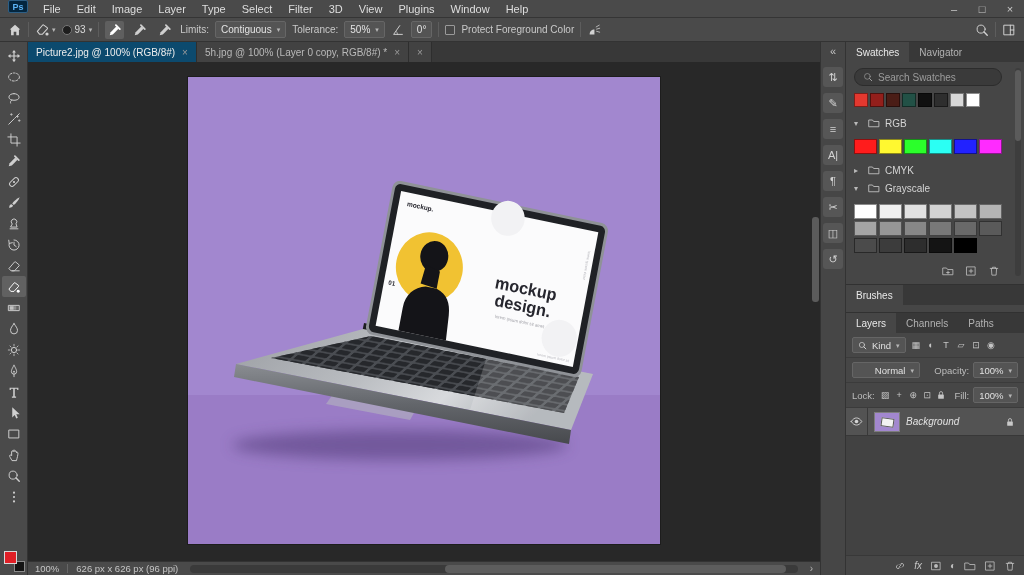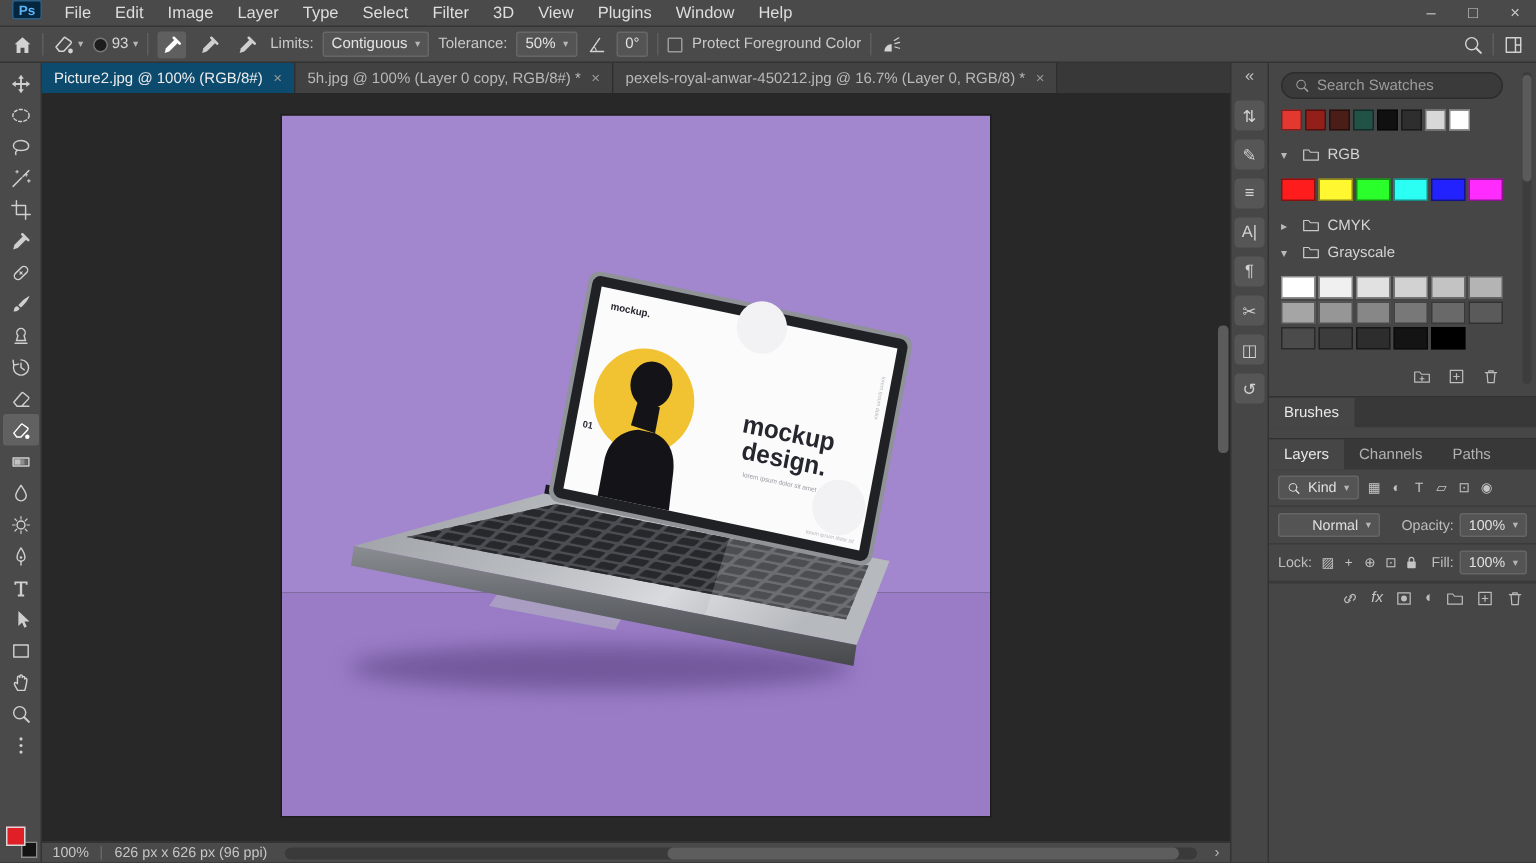--- a/index.html
+++ b/index.html
@@ -363,21 +363,20 @@
       <div class="tab-strip">
           <div class="tab active">
             <span class="tab-label">Picture2.jpg @ 100% (RGB/8#)</span>
             <span class="tab-close">×</span>
           </div>
           <div class="tab">
             <span class="tab-label">5h.jpg @ 100% (Layer 0 copy, RGB/8#) *</span>
             <span class="tab-close">×</span>
           </div>
           <div class="tab">
-            <span class="tab-label">pexels-royal-anwar-450212.jpg @ 16.7% (Layer 0, RGB/8) *</span>
             <span class="tab-close">×</span>
           </div>
         </div>
 
       <div class="canvas">
         <div class="artwork">
           <svg class="art-svg" width="472" height="467" viewBox="0 0 472 467">
             <defs>
               <filter id="softBlur" x="-60%" y="-60%" width="220%" height="220%">
                   <feGaussianBlur stdDeviation="7"></feGaussianBlur>
@@ -457,20 +456,24 @@
         <div class="strip-icon">≡</div>
         <div class="strip-icon">A|</div>
         <div class="strip-icon">¶</div>
         <div class="strip-icon">✂</div>
         <div class="strip-icon">◫</div>
         <div class="strip-icon">↺</div>
       </div>
 
     <div class="panels">
 
+      <div class="panel-tabs">
+          <div class="panel-tab active">Swatches</div>
+          <div class="panel-tab">Navigator</div>
+        </div>
 
       <div class="swatches-body">
         <div class="search-box">
           <span>
               <svg viewBox="0 0 16 16" width="10" height="10" stroke-width="1.1" stroke-linecap="round" stroke-linejoin="round">
                 <circle cx="7" cy="7" r="4.6" fill="none" stroke="currentColor"></circle>
                 <path d="M10.4 10.4 L14 14" stroke="currentColor" stroke-width="1.6"></path>
               </svg>
             </span>
           <span>Search Swatches</span>
@@ -624,20 +627,40 @@
                 </svg>
               </span>
             </span>
           <span class="row-label push-right">Fill:</span>
           <span class="mini-field">
             <span>100%</span>
             <span class="caret">▾</span>
           </span>
         </div>
 
+        <div class="layers-list">
+            <div class="layer-row selected">
+              <span class="layer-eye">
+                <svg viewBox="0 0 16 16" width="13" height="13" stroke-width="1.1" stroke-linecap="round" stroke-linejoin="round">
+                  <path d="M1.5 8 C3.5 5 5.6 3.6 8 3.6 S12.5 5 14.5 8 C12.5 11 10.4 12.4 8 12.4 S3.5 11 1.5 8 Z" fill="none" stroke="currentColor"></path>
+                  <circle cx="8" cy="8" r="2.2" fill="currentColor"></circle>
+                </svg>
+              </span>
+              <span class="layer-thumb">
+                <span class="thumb-laptop"></span>
+              </span>
+              <span class="layer-name">Background</span>
+              <span class="layer-lock">
+                <svg viewBox="0 0 16 16" width="10" height="10" stroke-width="1.1" stroke-linecap="round" stroke-linejoin="round">
+                  <rect x="3.5" y="7" width="9" height="7" rx="1" fill="currentColor"></rect>
+                  <path d="M5.5 7 V5 a2.5 2.5 0 0 1 5 0 V7" fill="none" stroke="currentColor" stroke-width="1.3"></path>
+                </svg>
+              </span>
+            </div>
+          </div>
         <div class="layers-footer">
             <span class="foot-icon">
               <svg viewBox="0 0 16 16" width="12" height="12" stroke-width="1.1" stroke-linecap="round" stroke-linejoin="round">
                 <path d="M6.5 9.5 l3-3 M5 6.5 L3.6 7.9 a2.3 2.3 0 0 0 3.2 3.2 L8.2 9.7 M7.8 6.3 L9.2 4.9 a2.3 2.3 0 0 1 3.2 3.2 L11 9.5" fill="none" stroke="currentColor"></path>
               </svg>
             </span>
             <span class="foot-icon fx-text">fx</span>
             <span class="foot-icon">
               <svg viewBox="0 0 16 16" width="12" height="12" stroke-width="1.1" stroke-linecap="round" stroke-linejoin="round">
                 <rect x="2.5" y="3" width="11" height="10" fill="none" stroke="currentColor"></rect>

